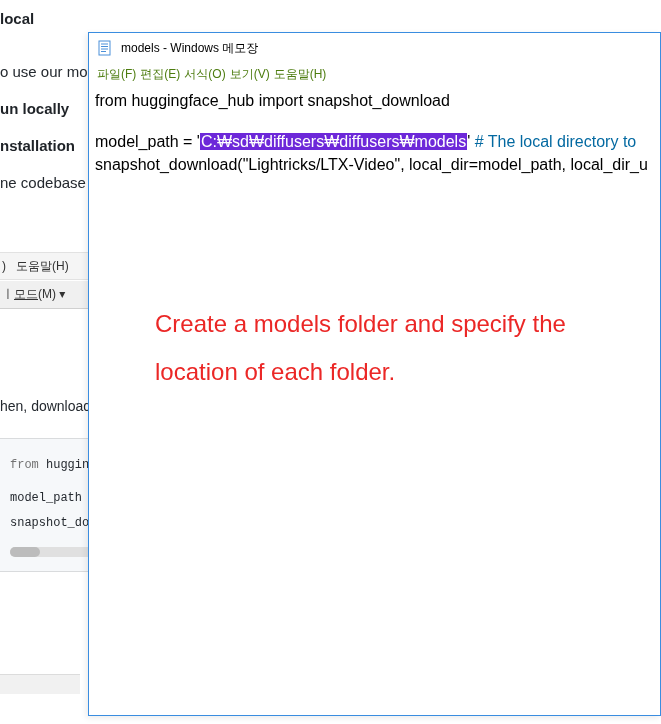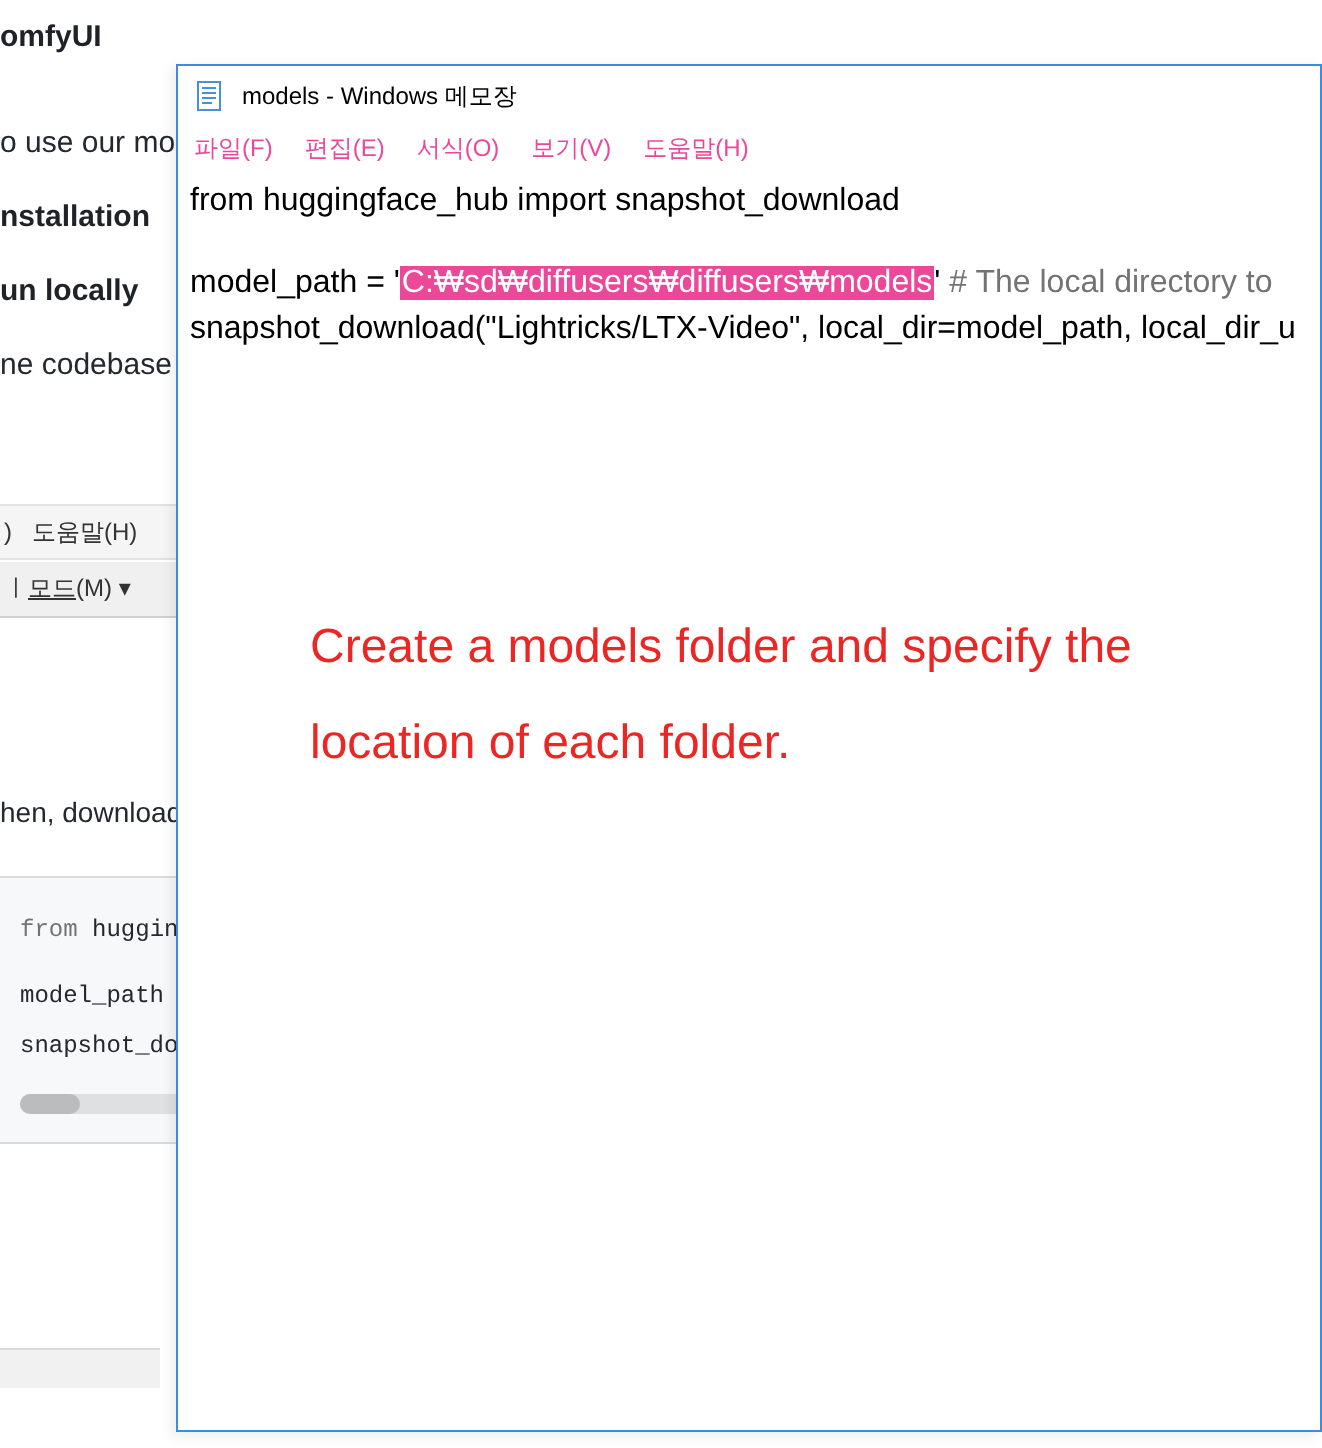--- a/index.html
+++ b/index.html
@@ -151,73 +151,73 @@
       width: 16px;
       height: 16px;
       display: inline-flex;
       align-items: center;
       justify-content: center;
     }
     .menubar {
       height: 22px;
       display: flex;
       align-items: center;
-      gap: 16px;
+      gap: 4px;
       padding: 0 8px;
       font-size: 12px;
-      color: #ec4899;
+      color: #4d7c0f;
     }
     .menubar .mitem { cursor: default; }
     .content {
       flex: 1;
       padding: 4px 6px;
       font-family: Liberation Sans, sans-serif;
       font-size: 16px;
       color: #000;
       line-height: 1.45;
       white-space: nowrap;
       overflow: hidden;
       position: relative;
     }
     .content .sel {
-      background: #ec4899;
+      background: #6d28d9;
       color: #fff;
       padding: 0 1px;
     }
-    .content .comment { color: #737373; }
+    .content .comment { color: #0369a1; }
 
     
     .annotation {
       position: absolute;
       left: 155px;
       top: 300px;
       width: 460px;
       color: #eb2726;
       font-size: 24px;
       line-height: 2.0;
       font-family: "Segoe UI", Arial, sans-serif;
       font-weight: 400;
       pointer-events: none;
     }
   </style>
 </head>
 <body>
 
 <div class="bg-page">
   <div class="sec" style="margin-top:4px;">
-    <div class="heading-frag">omfyUI</div>
+    <div class="heading-frag">local</div>
   </div>
   <div class="sec" style="margin-top:36px;">
     <div class="text-frag">o use our mode</div>
   </div>
+  <div class="sec" style="margin-top:20px;">
+    <div class="heading-frag bold">un locally</div>
+  </div>
   <div class="sec" style="margin-top:10px;">
     <div class="heading-frag">nstallation</div>
-  </div>
-  <div class="sec" style="margin-top:20px;">
-    <div class="heading-frag bold">un locally</div>
   </div>
   <div class="sec" style="margin-top:8px;">
     <div class="text-frag">ne codebase wa</div>
   </div>
 </div>
 
 <div class="bg-inner-bar">
   <span class="item">)</span>
   <span class="item">도움말(H)</span>
 </div>

